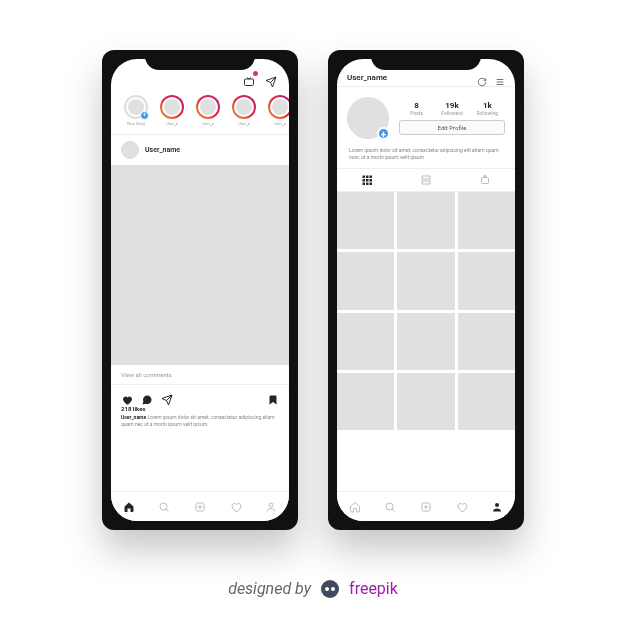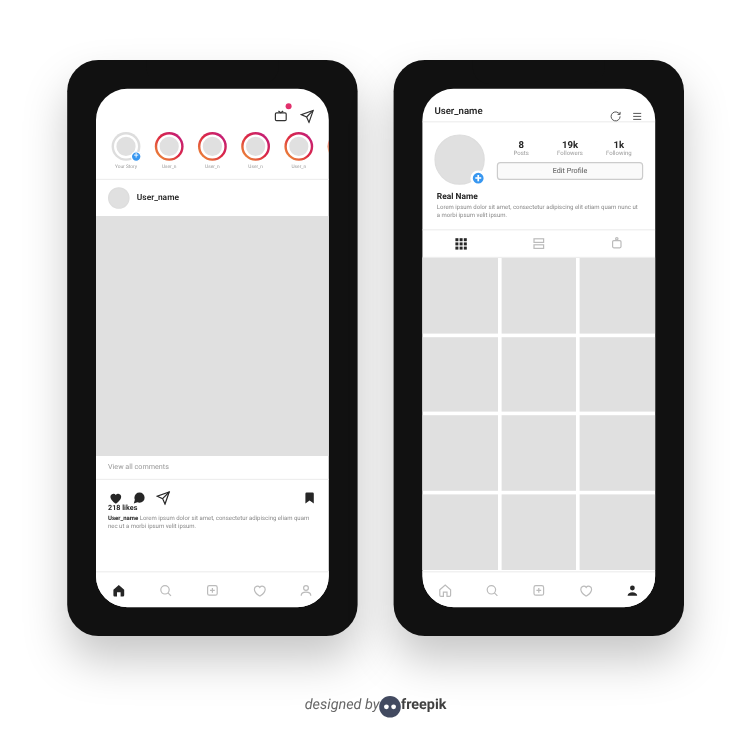--- a/index.html
+++ b/index.html
@@ -14,25 +14,25 @@
   .stage {
     position: absolute;
     inset: 0;
     display: flex;
     justify-content: center;
     align-items: flex-start;
     gap: 30px;
     padding-top: 50px;
   }
   .phone {
-    width: 242px;
+    width: 196px;
     height: 480px;
     background: #111;
-    border-radius: 26px;
-    padding: 24px;
+    border-radius: 12px;
+    padding: 9px;
     position: relative;
     filter: drop-shadow(0 20px 18px rgba(0,0,0,0.22));
   }
   .notch {
     position: absolute;
     top: 0;
     left: 50%;
     transform: translateX(-50%);
     width: 110px;
     height: 20px;
@@ -147,31 +147,31 @@
   .ptab.active { color:#262626;}
   .ptab svg { width:12px; height:12px; }
 
   .grid {
     display:grid; grid-template-columns:repeat(3,1fr); gap:3px; padding:0; background:#fff;
   }
   .cell { background:#e0e0e0; aspect-ratio:1/1; }
 
   .attribution {
     position:absolute; bottom:28px; left:0; right:0; text-align:center;
-    font-size:12px; color:#666; font-style:italic;
-    display:flex; align-items:flex-start; justify-content:center; gap:0;
+    font-size:16px; color:#666; font-style:italic;
+    display:flex; align-items:flex-end; justify-content:center; gap:10px;
   }
   .freepik-logo {
     width:18px; height:18px; border-radius:50%; background:#424a60;
     display:inline-flex; align-items:center; justify-content:center;
   }
   .freepik-logo::before, .freepik-logo::after{
     content:""; width:4px; height:4px; background:#fff; border-radius:50%; margin:0 1px;
   }
-  .brand { font-weight:700; font-style:normal; color:#404040;}
+  .brand { font-weight:400; font-style:normal; color:#a21caf;}
 </style>
 </head>
 <body>
 
 <div class="stage">
 
   <div class="phone">
     <div class="notch"></div>
     <div class="screen">
 
@@ -327,21 +327,20 @@
             <div class="stat">
               <div class="stat-num">1k</div>
               <div class="stat-lbl">Following</div>
             </div>
           </div>
           <div class="edit-btn">Edit Profile</div>
         </div>
       </div>
 
       <div class="bio">
-        <div class="bio-name">Real Name</div>
         <div class="bio-text">Lorem ipsum dolor sit amet, consectetur adipiscing elit etiam quam nunc ut a morbi ipsum velit ipsum.</div>
       </div>
 
       <div class="profile-tabs">
         <div class="ptab active">
             <svg viewBox="0 0 24 24" fill="currentColor">
               <rect x="3" y="3" width="5" height="5"></rect>
               <rect x="10" y="3" width="5" height="5"></rect>
               <rect x="17" y="3" width="5" height="5"></rect>
               <rect x="3" y="10" width="5" height="5"></rect>

